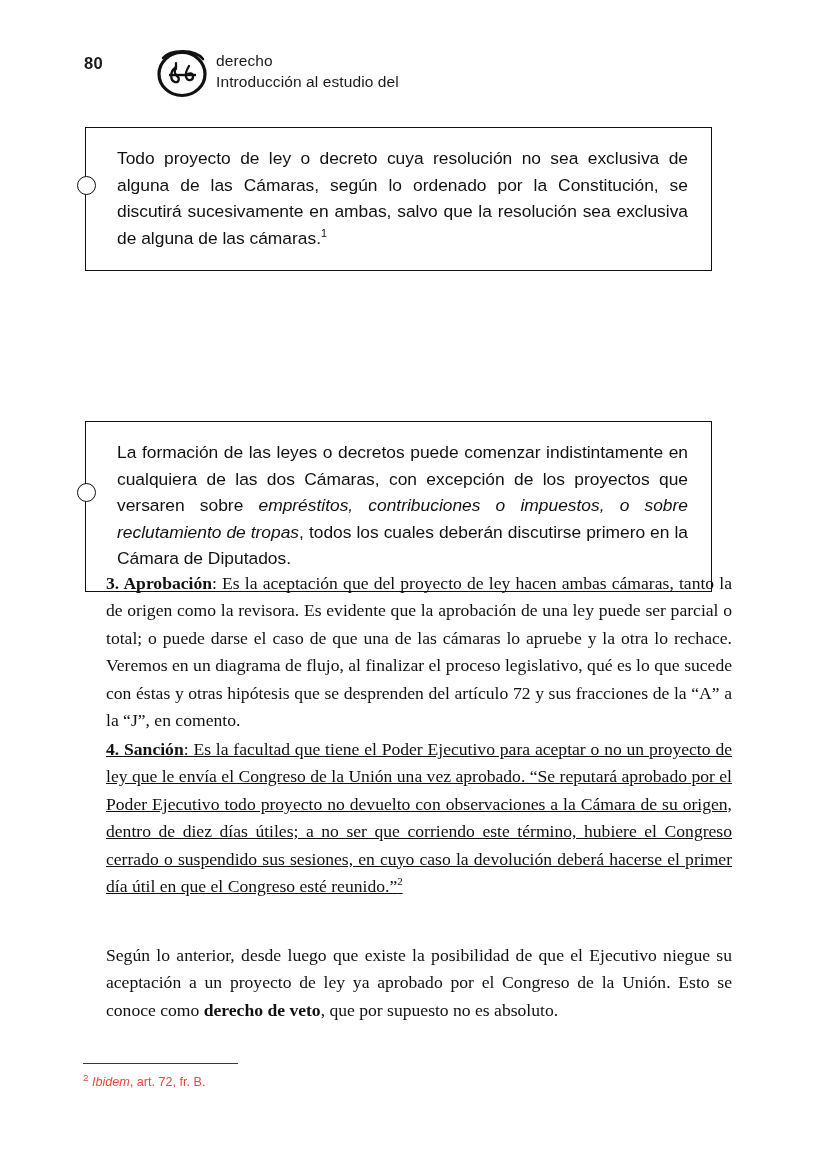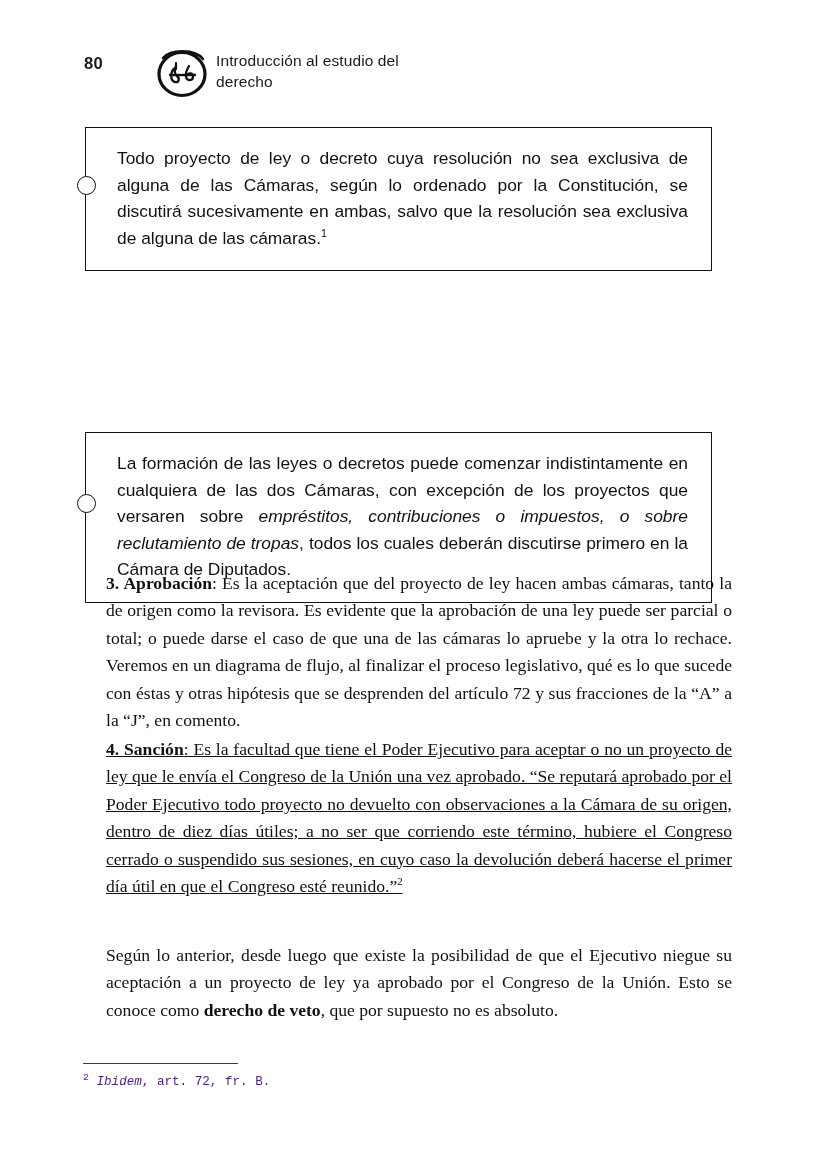--- a/index.html
+++ b/index.html
@@ -76,21 +76,21 @@
     font-family: Liberation Sans, sans-serif;
     font-size: 17.4px;
     line-height: 26.6px;
     text-align: justify;
     text-justify: inter-word;
     color: #111111;
     padding: 17px 23px 19px 31px;
     margin: 0;
   }
   .quote-box.box-1 { top: 127px; }
-  .quote-box.box-2 { top: 432px; }
+  .quote-box.box-2 { top: 421px; }
 
   .box-marker {
     position: absolute;
     left: -9.5px;
     width: 19px;
     height: 19px;
     border: 1.9px solid #111111;
     border-radius: 50%;
     background: #ffffff;
     box-sizing: border-box;
@@ -133,24 +133,24 @@
     width: 155px;
     height: 0;
     border-top: 1.6px solid #3a3a3a;
   }
   .footnote {
     position: absolute;
     left: 63px;
     top: 1074px;
     width: 500px;
     margin: 0;
-    font-family: Liberation Mono, monospace;
+    font-family: Liberation Sans, sans-serif;
     font-size: 12.6px;
     line-height: 17px;
-    color: #4c1d95;
+    color: #ef4444;
   }
   .footnote sup {
     font-size: 0.78em;
     vertical-align: super;
     line-height: 0;
   }
 
   i, em { font-style: italic; }
   b, strong { font-weight: bold; }
 </style>
@@ -167,22 +167,22 @@
         <ellipse cx="29" cy="28" rx="23" ry="21.5" fill="none" stroke="#111111" stroke-width="3.2"></ellipse>
         <path d="M10 12 C 18 3, 42 3, 50 13" fill="none" stroke="#111111" stroke-width="2.6" stroke-linecap="round"></path>
         <line x1="16" y1="29" x2="43" y2="29" stroke="#111111" stroke-width="2.4"></line>
         <path d="M22 22 C 17 25, 17 35, 22 36 C 26 37, 27 32, 24 30 C 22 28.5, 21 25, 23 20" fill="none" stroke="#111111" stroke-width="2.3" stroke-linecap="round"></path>
         <path d="M36 20 C 33 25, 32 28, 33 31 C 34.5 35.5, 40 35, 40 30.5 C 40 27, 36 26.5, 34 29" fill="none" stroke="#111111" stroke-width="2.3" stroke-linecap="round"></path>
         <line x1="23" y1="17" x2="23" y2="23" stroke="#111111" stroke-width="2.2" stroke-linecap="round"></line>
       </svg>
     </div>
 
     <div class="header-title">
+      <div>derecho</div>
       <div>Introducción al estudio del</div>
-      <div>derecho</div>
     </div>
   </div>
 
   <div class="quote-box box-1">
     <span class="box-marker"></span>
     <p class="quote-text"><span>Todo proyecto de ley o decreto cuya resolución no sea exclusiva de alguna de las Cámaras, según lo ordenado por la Constitución, se discutirá sucesivamente en ambas, salvo que la resolución sea exclusiva de alguna de las cámaras.</span><sup class="fn">1</sup></p>
   </div>
 
 
 

